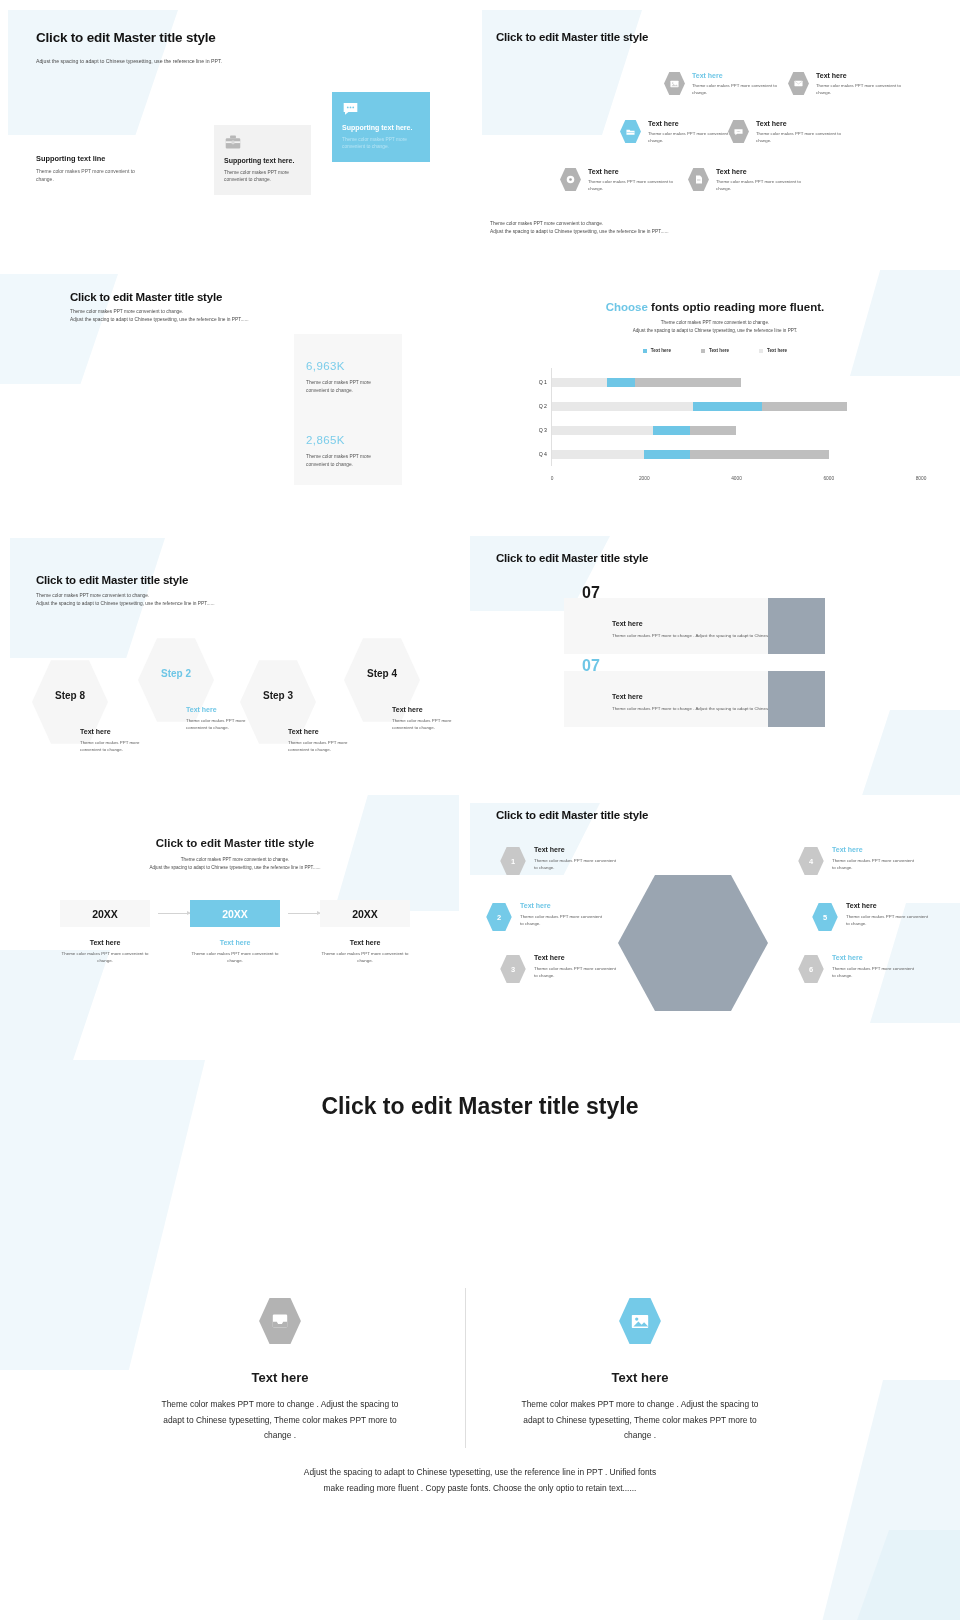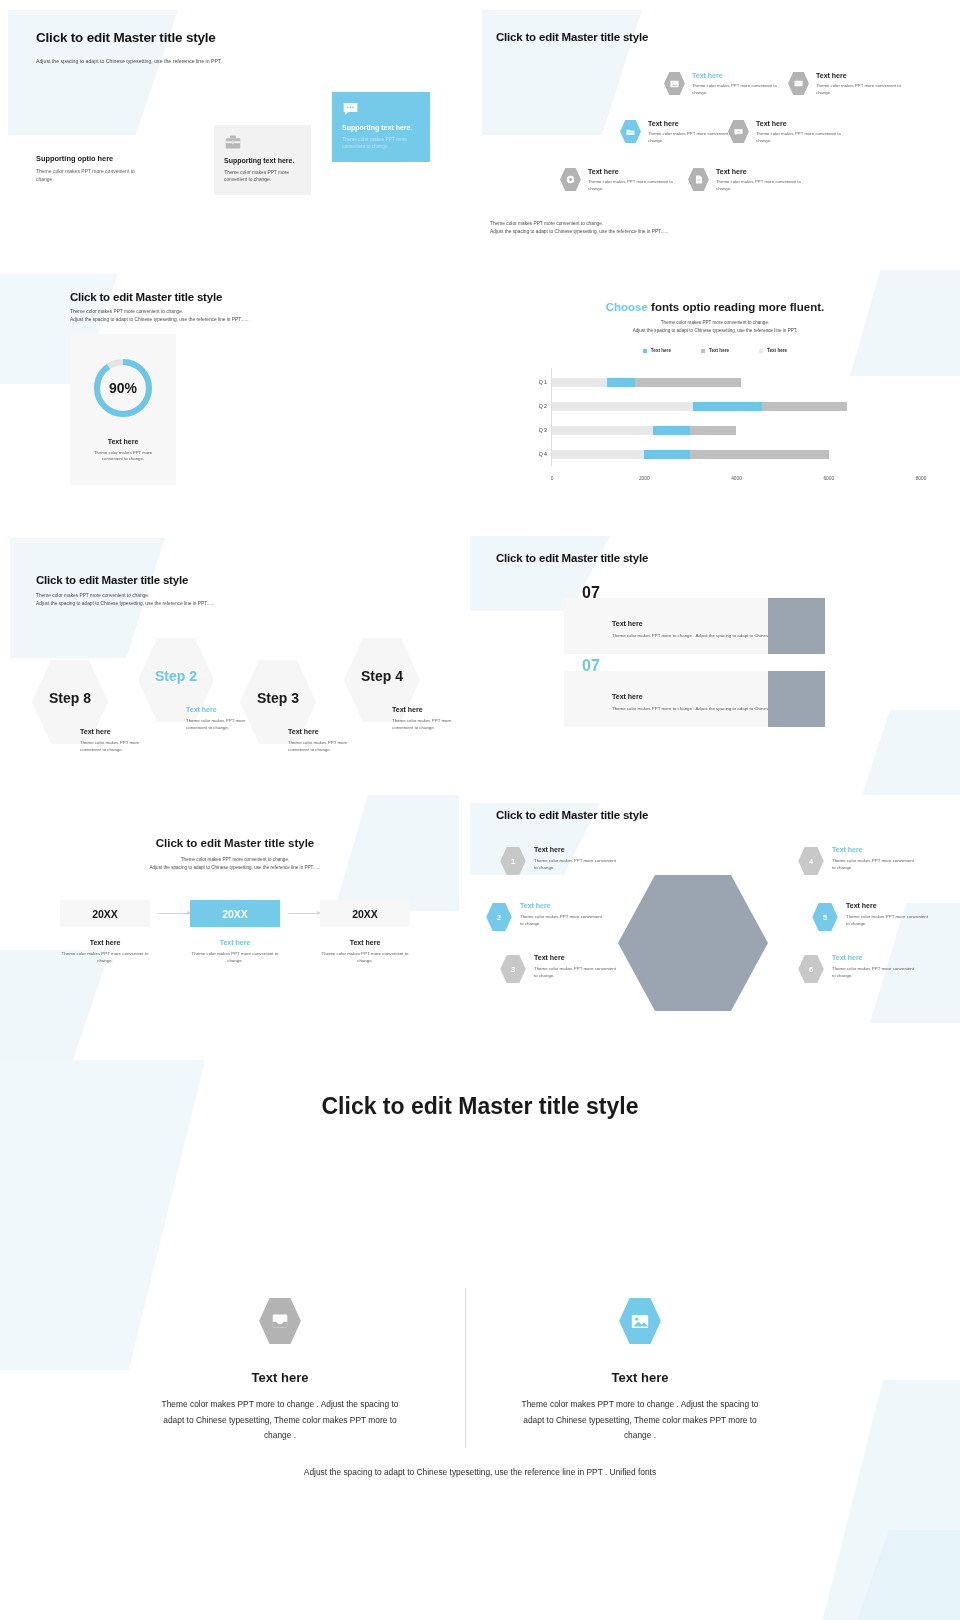--- a/index.html
+++ b/index.html
@@ -80,21 +80,21 @@
   #s4 .xlabels span { position:absolute; transform:translateX(-50%); font-size:4.8px; color:#555; }
 
   
   #s5 { left:0; top:530px; width:470px; height:265px; }
   #s5 .poly { position:absolute; left:10px; top:8px; width:155px; height:120px;
       background:#eff7fb; clip-path:polygon(0 0,100% 0,75% 100%,0 100%); }
   #s5 .title { position:absolute; left:36px; top:44px; font-size:11.5px; }
   #s5 .subline { position:absolute; left:36px; top:62px; font-size:4.8px; line-height:1.6; color:#4a4a4a; }
   #s5 .step { position:absolute; width:116px; }
   #s5 .step .hx { position:absolute; left:0; top:0; width:76px; height:84px; }
-  #s5 .step .bignum { position:absolute; left:0; top:30px; width:76px; text-align:center; font-size:14px; font-weight:bold; }
+  #s5 .step .bignum { position:absolute; left:0; top:30px; width:76px; text-align:center; font-size:10px; font-weight:bold; }
   #s5 .step .h { position:absolute; left:48px; top:68px; font-size:7px; font-weight:bold; }
   #s5 .step .b { position:absolute; left:48px; top:80px; font-size:4.4px; line-height:1.55; color:#5c5c5c; width:70px; }
 
   
   #s6 { left:470px; top:530px; width:490px; height:265px; }
   #s6 .poly { position:absolute; left:0px; top:6px; width:140px; height:75px;
       background:#eff7fb; clip-path:polygon(0 0,100% 0,72% 100%,0 100%); }
   #s6 .poly2 { position:absolute; right:-14px; top:180px; width:120px; height:110px;
       background:#eff7fb; clip-path:polygon(30% 0,100% 0,100% 100%,0 100%); }
   #s6 .title { position:absolute; left:26px; top:22px; font-size:11.5px; }
@@ -153,21 +153,21 @@
       line-height:1.9; color:#2b2b2b; }
 </style>
 </head>
 <body>
 
 <section class="slide" id="s1">
   <div class="poly"></div>
   <div class="title ttl">Click to edit Master title style</div>
   <div class="subline sub">Adjust the spacing to adapt to Chinese typesetting, use the reference line in PPT.</div>
 
-  <div class="l-head">Supporting optio here</div>
+  <div class="l-head">Supporting text line</div>
   <div class="l-body tiny">Theme color makes PPT more convenient to change.</div>
 
   <div class="card-gray">
     <span class="ic">
       <svg width="18" height="16" viewBox="0 0 24 22">
           <rect x="2" y="6" width="20" height="14" rx="1.5" fill="#b8b8b8"></rect>
           <rect x="8" y="2" width="8" height="4" rx="1" fill="#b8b8b8"></rect>
           <rect x="2" y="10" width="20" height="2.5" fill="#f2f2f2"></rect>
           <rect x="10" y="9" width="4" height="5" rx="1" fill="#d9d9d9"></rect>
         </svg>
@@ -253,27 +253,30 @@
   </div>
 </section>
 
 <section class="slide" id="s3">
   <div class="poly"></div>
   <div class="title ttl">Click to edit Master title style</div>
   <div class="subline">
     <div>Theme color makes PPT more convenient to change.</div>
     <div>Adjust the spacing to adapt to Chinese typesetting, use the reference line in PPT......</div>
   </div>
-  <div class="box b1" id="s3-d0">
-      <div class="ring" style="width:64px;height:64px"><svg width="64" height="64" viewBox="0 0 64 64">
-          <circle cx="32" cy="32" r="26" fill="none" stroke="#e3e3e3" stroke-width="6"></circle>
-          <circle cx="32" cy="32" r="26" fill="none" stroke="#6ec6e6" stroke-width="6" stroke-dasharray="147.02653618800232 16.33628179866693" transform="rotate(-90 32 32)"></circle>
-        </svg><span class="pct">90%</span></div>
-      <div class="bh">Text here</div>
-      <div class="bb">Theme  color makes PPT more convenient to change.</div>
+  <div class="box b3" id="s3-stats">
+
+  <div class="stat" style="top: 26px;">
+        <div class="n">6,963K</div>
+        <div class="d">Theme  color makes PPT more convenient to change.</div>
+      </div>
+      <div class="stat" style="top: 100px;">
+        <div class="n">2,865K</div>
+        <div class="d">Theme  color makes PPT more convenient to change.</div>
+      </div>
     </div>
 </section>
 
 <section class="slide" id="s4">
   <div class="poly"></div>
   <div class="title">
     <span class="accent">Choose</span><span> fonts optio reading more fluent.</span>
   </div>
   <div class="subline">
     <div>Theme  color makes PPT more convenient to change.</div>
@@ -506,14 +509,15 @@
               <circle cx="7" cy="6" r="2" fill="#74cae8"></circle>
               <path d="M3 15l6-6 4 4 3-3 5 5z" fill="#74cae8"></path>
             </svg>
           </span></div>
         <div class="h">Text here</div>
         <div class="b">Theme  color makes PPT more to change . Adjust the spacing to adapt to Chinese typesetting, Theme  color makes PPT more to change .</div>
       </div>
     </div>
   <div class="footp">
     <div>Adjust the spacing to adapt to Chinese typesetting, use the reference line in PPT . Unified fonts</div>
+    <div>make reading more fluent . Copy paste fonts. Choose the only optio to retain text......</div>
   </div>
 </section>
 
 </body></html>

